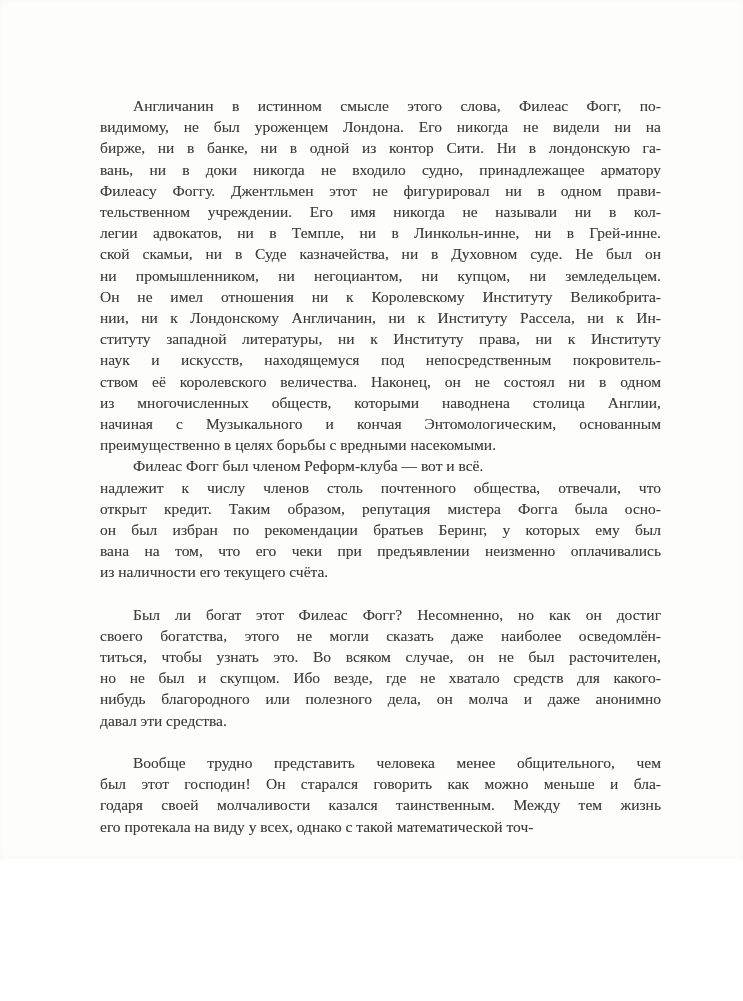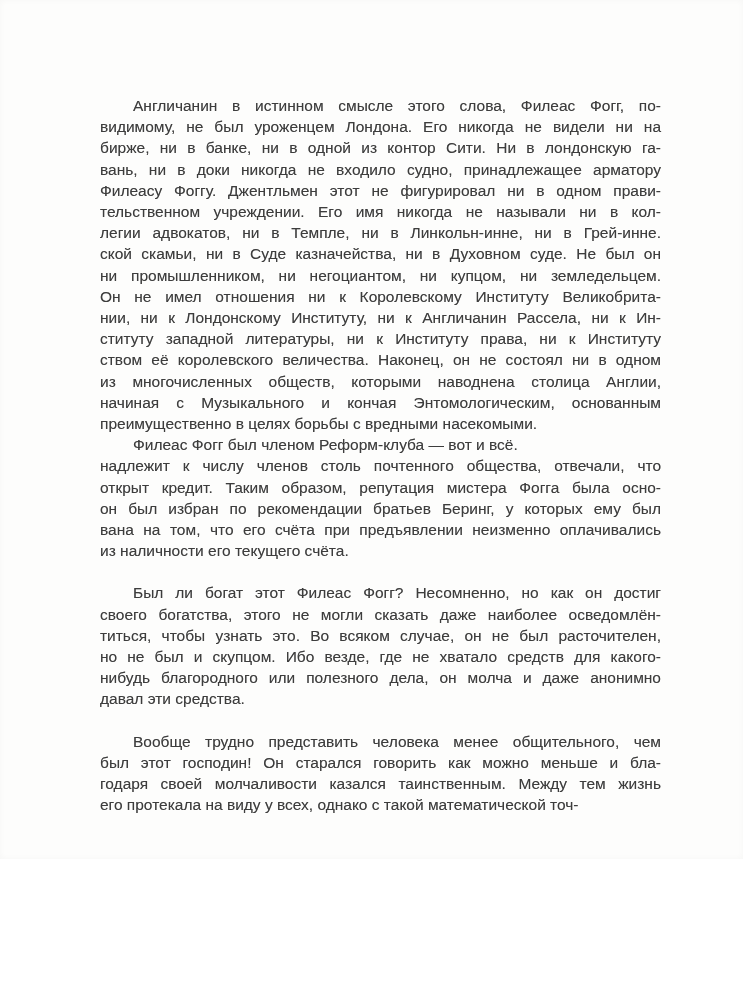--- a/index.html
+++ b/index.html
@@ -6,21 +6,21 @@
     margin: 0;
     padding: 0;
     background: #ffffff;
   }
   .page {
     position: relative;
     width: 743px;
     height: 859px;
     background: #fdfdfc;
     overflow: hidden;
-    font-family: Liberation Sans, sans-serif;
+    font-family: Liberation Serif, serif;
     color: #3d3d3d;
     box-shadow: inset 0 0 6px rgba(0,0,0,0.03);
   }
   .text-block {
     position: absolute;
     left: 100px;
     top: 95px;
     width: 561px;
     font-size: 15.5px;
     line-height: 21.2px;
@@ -59,35 +59,36 @@
         <div class="line first">Англичанин в истинном смысле этого слова, Филеас Фогг, по-</div>
         <div class="line">видимому, не был уроженцем Лондона. Его никогда не видели ни на</div>
         <div class="line">бирже, ни в банке, ни в одной из контор Сити. Ни в лондонскую га-</div>
         <div class="line">вань, ни в доки никогда не входило судно, принадлежащее арматору</div>
         <div class="line">Филеасу Фоггу. Джентльмен этот не фигурировал ни в одном прави-</div>
         <div class="line">тельственном учреждении. Его имя никогда не называли ни в кол-</div>
         <div class="line">легии адвокатов, ни в Темпле, ни в Линкольн-инне, ни в Грей-инне.</div>
         <div class="line">ской скамьи, ни в Суде казначейства, ни в Духовном суде. Не был он</div>
         <div class="line">ни промышленником, ни негоциантом, ни купцом, ни земледельцем.</div>
         <div class="line">Он не имел отношения ни к Королевскому Институту Великобрита-</div>
-        <div class="line">нии, ни к Лондонскому Институту, ни к Англичанин Рассела, ни к Ин-</div>
+        <div class="line">нии, ни к Лондонскому Англичанин, ни к Институту Рассела, ни к Ин-</div>
         <div class="line">ституту западной литературы, ни к Институту права, ни к Институту</div>
+        <div class="line">наук и искусств, находящемуся под непосредственным покровитель-</div>
         <div class="line">ством её королевского величества. Наконец, он не состоял ни в одном</div>
         <div class="line">из многочисленных обществ, которыми наводнена столица Англии,</div>
         <div class="line">начиная с Музыкального и кончая Энтомологическим, основанным</div>
         <div class="line last">преимущественно в целях борьбы с вредными насекомыми.</div>
       </div>
       <div class="paragraph">
         <div class="line first last">Филеас Фогг был членом Реформ-клуба — вот и всё.</div>
       </div>
       <div class="paragraph">
         <div class="line">надлежит к числу членов столь почтенного общества, отвечали, что</div>
         <div class="line">открыт кредит. Таким образом, репутация мистера Фогга была осно-</div>
         <div class="line">он был избран по рекомендации братьев Беринг, у которых ему был</div>
-        <div class="line">вана на том, что его счёта при предъявлении неизменно оплачивались</div>
+        <div class="line">вана на том, что его чеки при предъявлении неизменно оплачивались</div>
         <div class="line last">из наличности его текущего счёта.</div>
       </div>
       <div class="paragraph spaced">
         <div class="line first">Был ли богат этот Филеас Фогг? Несомненно, но как он достиг</div>
         <div class="line">своего богатства, этого не могли сказать даже наиболее осведомлён-</div>
         <div class="line">титься, чтобы узнать это. Во всяком случае, он не был расточителен,</div>
         <div class="line">но не был и скупцом. Ибо везде, где не хватало средств для какого-</div>
         <div class="line">нибудь благородного или полезного дела, он молча и даже анонимно</div>
         <div class="line last">давал эти средства.</div>
       </div>

